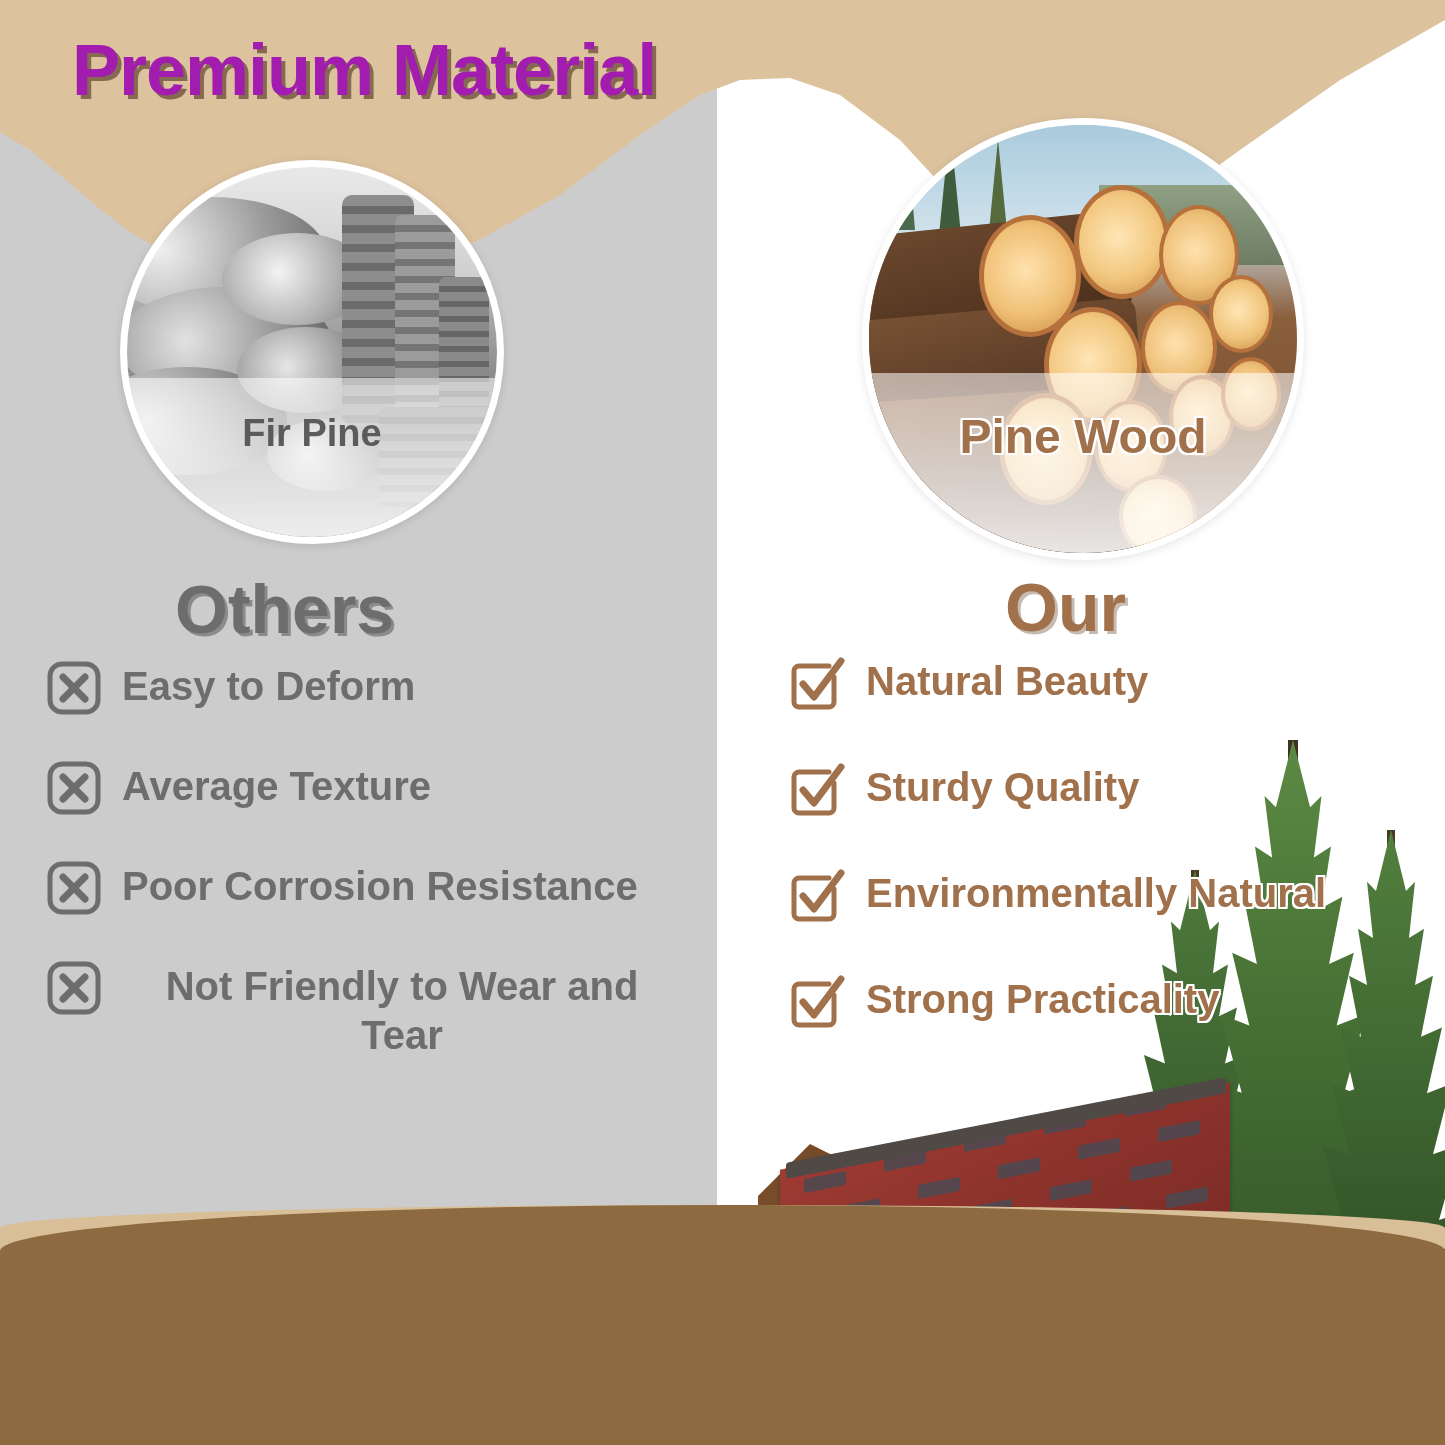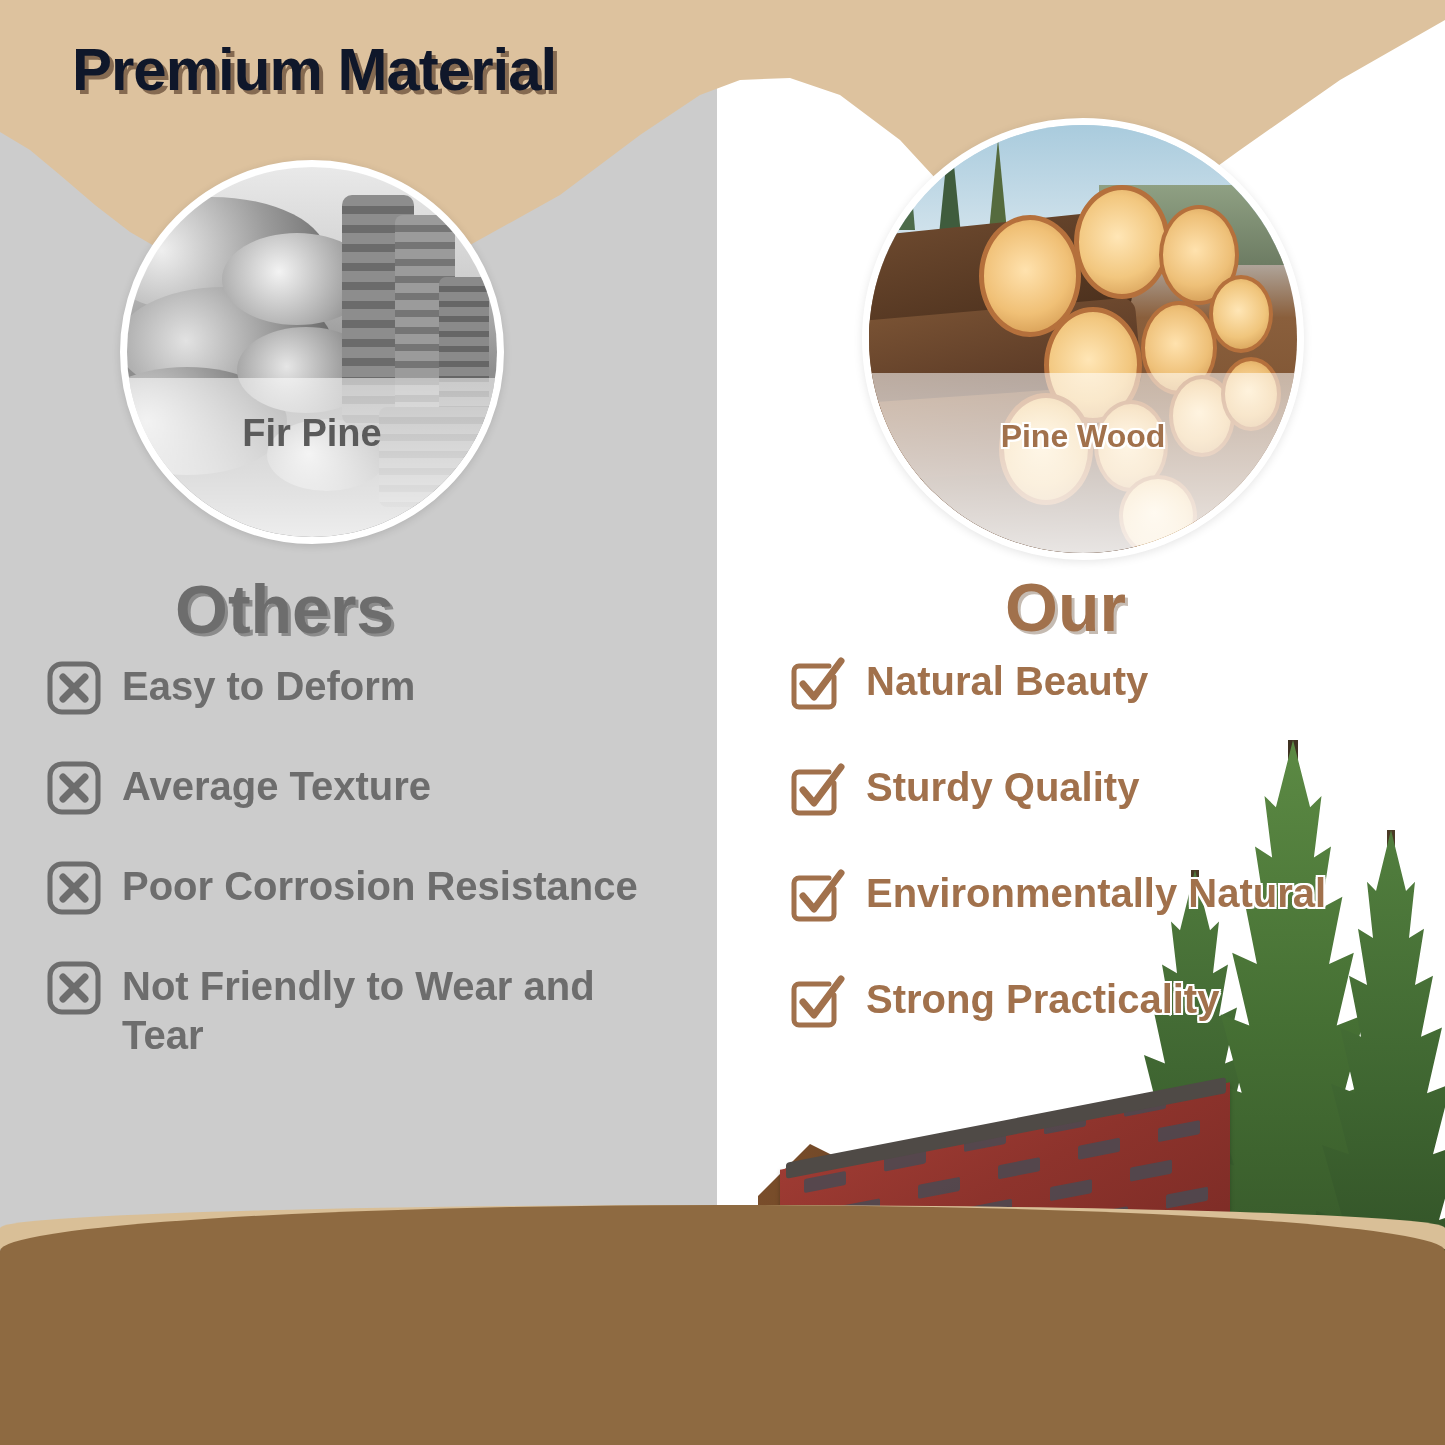--- a/index.html
+++ b/index.html
@@ -45,23 +45,23 @@
     border-radius:100% 100% 0 0 / 92px 92px 0 0;
   }
   .bg-brown-hl{
     position:absolute;left:0;bottom:196px;width:1445px;height:44px;
     background:#d9bf97;
     border-radius:100% 100% 0 0 / 46px 46px 0 0;
   }
 
   
   .title{
-    position:absolute;left:72px;top:35px;
-    font-size:60px;font-weight:bold;letter-spacing:-1px;
-    color:#0f172a;
+    position:absolute;left:72px;top:29px;
+    font-size:72px;font-weight:bold;letter-spacing:-1px;
+    color:#a21caf;
     text-shadow:4px 4px 0 rgba(60,35,18,.55);
     white-space:nowrap;
   }
 
   
   .circle{
     position:absolute;border-radius:50%;overflow:hidden;
     background:#ffffff;
   }
   .circle.left{
@@ -76,21 +76,21 @@
   }
   .circle .photo{position:absolute;inset:0;}
   .circle .caption{
     position:absolute;left:0;right:0;bottom:0;height:30%;
     display:flex;align-items:center;justify-content:center;
     font-weight:bold;
     background:linear-gradient(to bottom,rgba(255,255,255,.55),rgba(255,255,255,.88));
   }
   .circle.left .caption{font-size:38px;color:#5b5b5b;padding-bottom:48px;}
   .circle.right .caption{
-    font-size:32px;color:#a1714c;padding-bottom:52px;
+    font-size:48px;color:#a1714c;padding-bottom:52px;
     text-shadow:-2px -2px 0 #fff,2px -2px 0 #fff,-2px 2px 0 #fff,2px 2px 0 #fff,
                 0 -2px 0 #fff,0 2px 0 #fff,-2px 0 0 #fff,2px 0 0 #fff;
   }
 
   
   .logpile{position:absolute;inset:0;}
   .logpile.gray{
     background:linear-gradient(to bottom,#d8d8d8 0%,#bdbdbd 28%,#8e8e8e 55%,#6f6f6f 100%);
     filter:grayscale(1);
   }
@@ -111,21 +111,21 @@
   .heading.our{
     left:1005px;top:568px;font-size:68px;color:#a1714c;
     text-shadow:3px 3px 0 rgba(90,60,35,.35);
   }
 
   
   .list{position:absolute;}
   .list.left{left:46px;top:660px;width:660px;}
   .list.right{left:788px;top:655px;width:640px;}
 
-  .row{display:flex;align-items:flex-start;margin-bottom:44px;}
+  .row{display:flex;align-items:flex-start;margin-bottom:44px;text-align:center;}
   .row:last-child{margin-bottom:0;}
 
   .box{flex:0 0 auto;position:relative;margin-right:20px;}
 
   .box svg{display:block;overflow:visible;}
 
   .rowtext{
     font-size:40px;font-weight:bold;line-height:1.22;
     padding-top:2px;
   }

